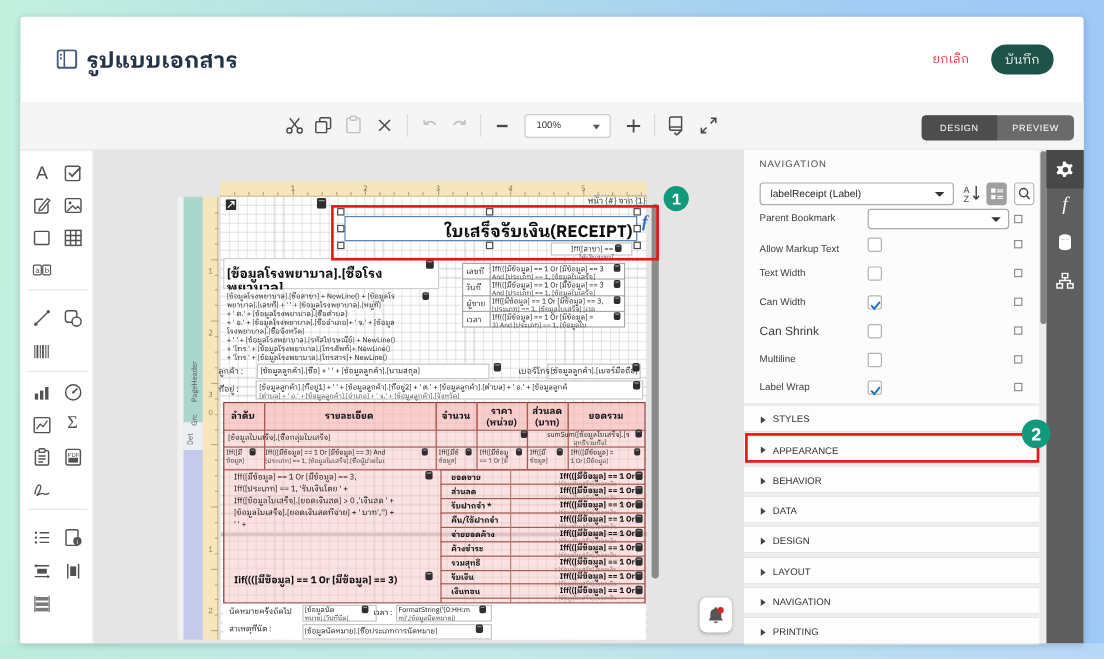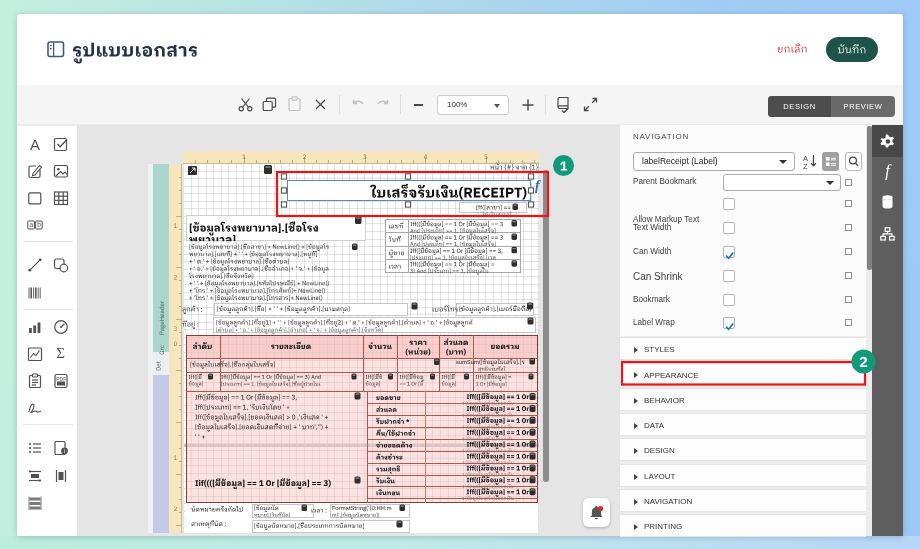--- a/index.html
+++ b/index.html
@@ -256,35 +256,35 @@
     </svg></div>
 <div style="position:absolute;left:845px;top:152px;width:17px;height:19px;background:#fff;border:1px solid #b9b9b9;border-radius:3px"><svg width="15" height="17">
       <circle cx="7" cy="7.5" r="3.4" fill="none" stroke="#444" stroke-width="1.2"></circle>
       <line x1="9.5" y1="10.2" x2="12" y2="12.8" stroke="#444" stroke-width="1.3"></line>
     </svg></div>
 <div style="position:absolute;left:633px;top:177px;font-size:8.2px;color:#3d3d3d">Parent Bookmark</div>
 <div style="position:absolute;left:723px;top:173.5px;width:118px;height:17px;background:#fff;border:1px solid #a9a9a9;border-radius:3px">
     <span style="position:absolute;right:6px;top:6px;width:0;height:0;border-left:4px solid transparent;border-right:4px solid transparent;border-top:4.5px solid #333"></span>
   </div>
 <div style="position:absolute;left:845px;top:178.5px;width:7px;height:7px;border:1px solid #8f8f8f;background:#fdfdfd"></div>
-<div style="position:absolute;left:633px;top:215px;font-size:8.2px;color:#3d3d3d">Allow Markup Text</div>
+<div style="position:absolute;left:633px;top:203px;font-size:8.2px;color:#3d3d3d">Allow Markup Text</div>
 <div style="position:absolute;left:723px;top:197.5px;width:12px;height:12px;background:#fff;border:1px solid #b2b2b2;border-radius:2px"></div>
 <div style="position:absolute;left:845px;top:200.0px;width:7px;height:7px;border:1px solid #8f8f8f;background:#fdfdfd"></div>
 <div style="position:absolute;left:633px;top:222.5px;font-size:8.2px;color:#3d3d3d">Text Width</div>
 <div style="position:absolute;left:723px;top:221.5px;width:12px;height:12px;background:#fff;border:1px solid #b2b2b2;border-radius:2px"></div>
 <div style="position:absolute;left:845px;top:224.0px;width:7px;height:7px;border:1px solid #8f8f8f;background:#fdfdfd"></div>
 <div style="position:absolute;left:633px;top:246.5px;font-size:8.2px;color:#3d3d3d">Can Width</div>
 <div style="position:absolute;left:723px;top:245.5px;width:12px;height:12px;background:#fff;border:1px solid #b2b2b2;border-radius:2px"><svg width="11" height="11">
       <path d="M2 5.5 l2.6 2.8 L9.2 2.6" fill="none" stroke="#1b72c4" stroke-width="1.6"></path>
     </svg></div>
 <div style="position:absolute;left:845px;top:248.0px;width:7px;height:7px;border:1px solid #8f8f8f;background:#fdfdfd"></div>
 <div style="position:absolute;left:633px;top:270.5px;font-size:10px;color:#3d3d3d">Can Shrink</div>
 <div style="position:absolute;left:723px;top:269.5px;width:12px;height:12px;background:#fff;border:1px solid #b2b2b2;border-radius:2px"></div>
 <div style="position:absolute;left:845px;top:272.0px;width:7px;height:7px;border:1px solid #8f8f8f;background:#fdfdfd"></div>
-<div style="position:absolute;left:633px;top:294.5px;font-size:8.2px;color:#3d3d3d">Bookmark</div>
+<div style="position:absolute;left:633px;top:294.5px;font-size:8.2px;color:#3d3d3d">Multiline</div>
 <div style="position:absolute;left:723px;top:293.5px;width:12px;height:12px;background:#fff;border:1px solid #b2b2b2;border-radius:2px"></div>
 <div style="position:absolute;left:845px;top:296.0px;width:7px;height:7px;border:1px solid #8f8f8f;background:#fdfdfd"></div>
 <div style="position:absolute;left:633px;top:317.5px;font-size:8.2px;color:#3d3d3d">Label Wrap</div>
 <div style="position:absolute;left:723px;top:316.5px;width:12px;height:12px;background:#fff;border:1px solid #b2b2b2;border-radius:2px"><svg width="11" height="11">
       <path d="M2 5.5 l2.6 2.8 L9.2 2.6" fill="none" stroke="#1b72c4" stroke-width="1.6"></path>
     </svg></div>
 <div style="position:absolute;left:845px;top:319.0px;width:7px;height:7px;border:1px solid #8f8f8f;background:#fdfdfd"></div>
 <div style="position:absolute;left:620px;top:336px;width:246px;height:200px;background:#ededed"></div>
 <div style="position:absolute;left:620px;top:337.2px;width:246px;height:23px;background:#fdfdfd;border-top:1px solid #e4e4e4;border-bottom:1px solid #e4e4e4;font-size:8px;color:#333;line-height:23px"><span style="display:inline-block;margin-left:14px;margin-right:6px;width:0;height:0;border-top:3.5px solid transparent;border-bottom:3.5px solid transparent;border-left:4.5px solid #444;vertical-align:middle"></span>STYLES</div>
 <div style="position:absolute;left:620px;top:362.5px;width:246px;height:23px;background:#fdfdfd;border-top:1px solid #e4e4e4;border-bottom:1px solid #e4e4e4;font-size:8px;color:#333;line-height:23px"><span style="display:inline-block;margin-left:14px;margin-right:6px;width:0;height:0;border-top:3.5px solid transparent;border-bottom:3.5px solid transparent;border-left:4.5px solid #444;vertical-align:middle"></span>APPEARANCE</div>

